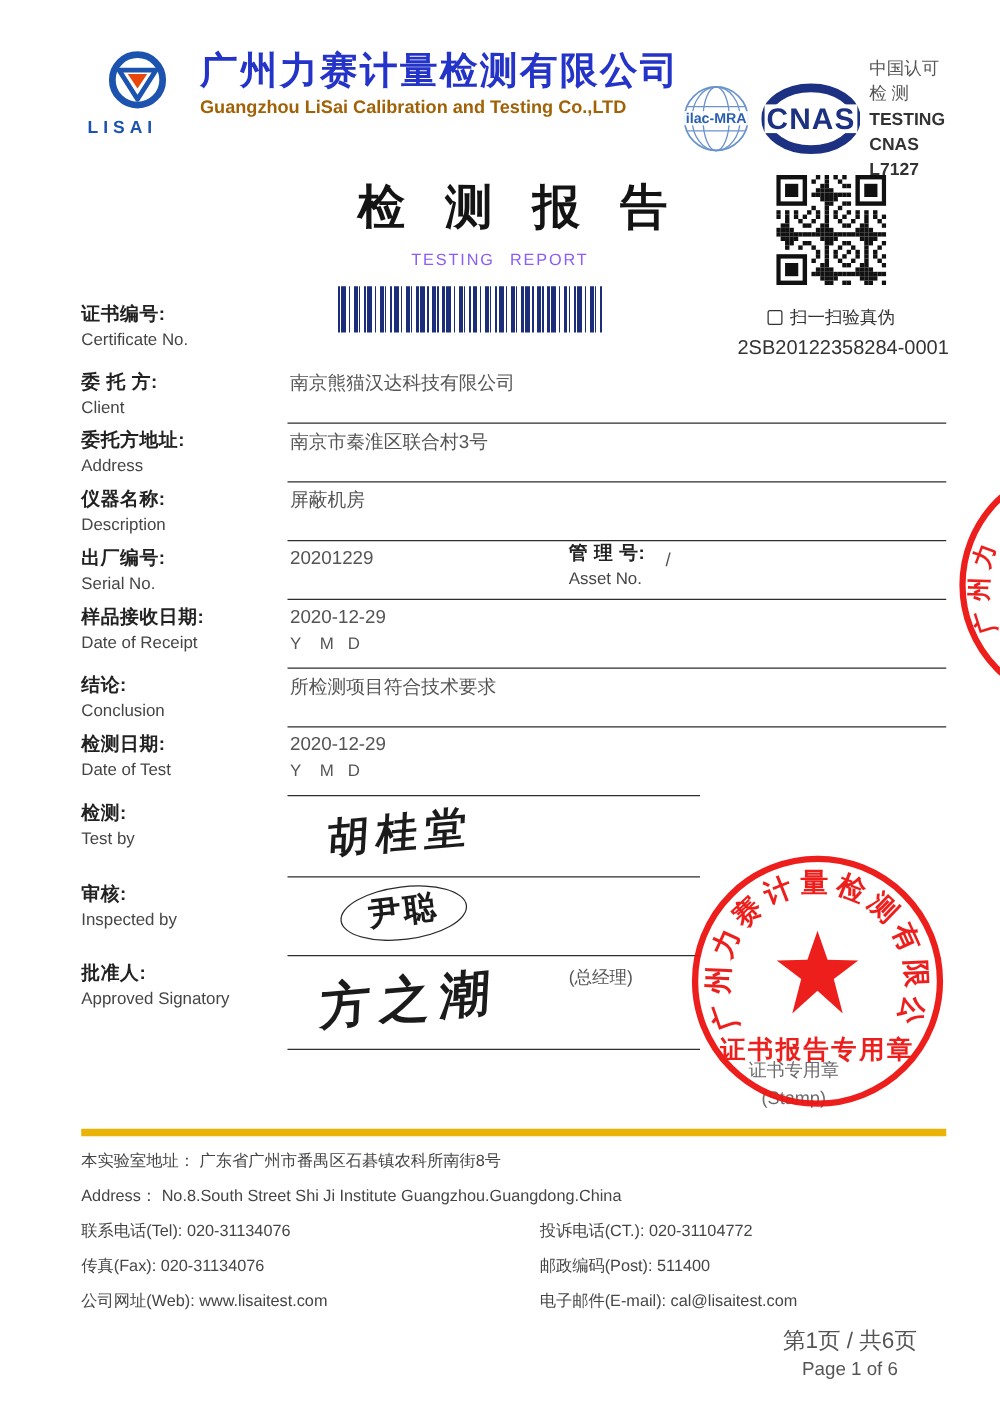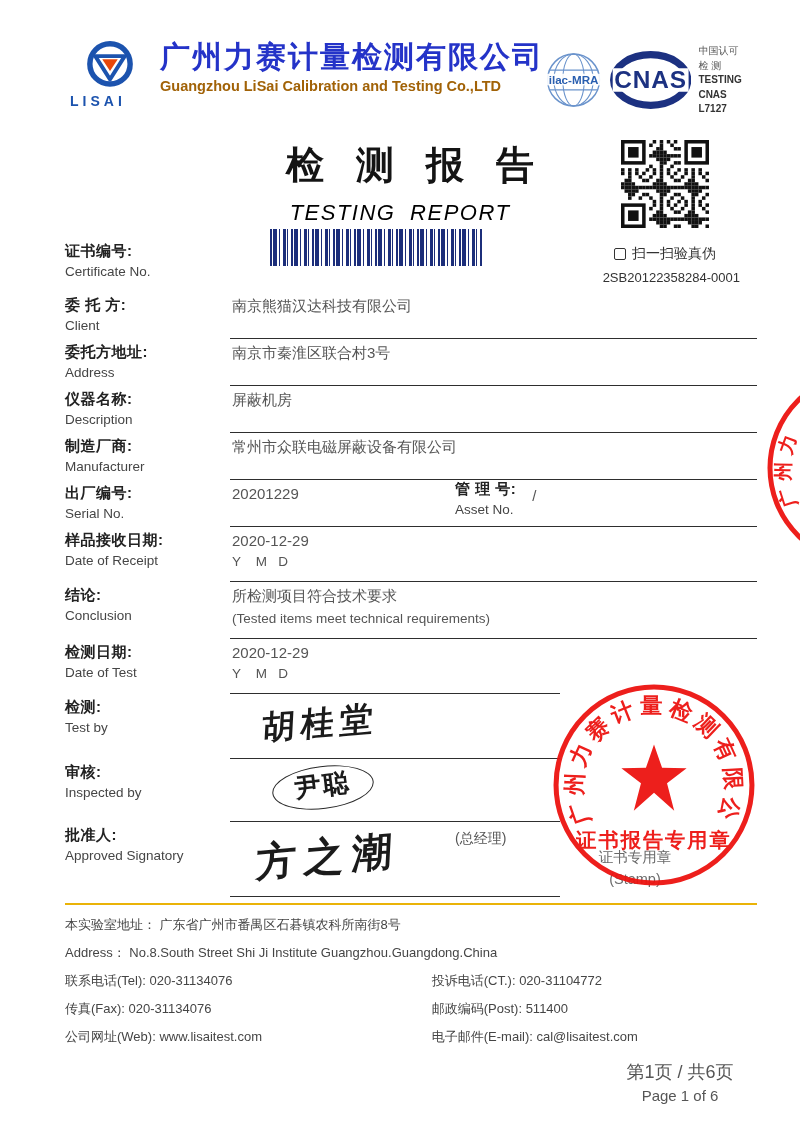--- a/index.html
+++ b/index.html
@@ -8,34 +8,34 @@
 
   
   .header{position:absolute;top:38px;left:70px;right:58px;display:flex;align-items:flex-start;}
   .logo{width:80px;text-align:left;flex-shrink:0;}
   .logo svg{width:62px;height:58px;display:block;margin:0 auto;}
   .logo-text{color:#1c53ae;font-weight:bold;font-size:14px;letter-spacing:4px;margin-top:-3px;}
   .company{margin-left:10px;padding-top:2px;}
   .company-cn{font-size:30px;font-weight:bold;color:#2433c8;letter-spacing:2px;line-height:1.15;white-space:nowrap;}
   .company-en{font-size:14.5px;font-weight:bold;color:#a16207;margin-top:3px;white-space:nowrap;}
   .badges{margin-left:auto;display:flex;align-items:center;gap:7px;margin-top:6px;}
-  .acc-text{font-size:10px;color:#555;line-height:1.45;}
+  .acc-text{font-size:14px;color:#555;line-height:1.45;}
   .acc-text .b{font-weight:bold;color:#333;}
 
   
   .title-block{position:absolute;top:140px;left:0;width:100%;text-align:center;}
   .title-cn{font-size:38px;font-weight:bold;color:#141414;letter-spacing:32px;padding-left:52px;}
-  .title-en{font-size:22px;color:#000000;letter-spacing:1.5px;word-spacing:7px;margin-top:9px;font-style:italic;}
+  .title-en{font-size:13px;color:#8b5cf6;letter-spacing:1.5px;word-spacing:7px;margin-top:9px;}
 
   
   .qr-block{position:absolute;left:590px;top:140px;width:150px;text-align:right;}
   .qr-block svg{width:88px;height:88px;display:block;margin:0 auto;background:#fff;}
   .scan-row{margin-top:17px;font-size:14px;color:#333;display:flex;align-items:center;justify-content:center;gap:6px;}
   .scan-box{width:10px;height:10px;border:1.5px solid #333;border-radius:2px;flex-shrink:0;}
-  .verify-code{font-size:13px;color:#333;margin-top:7px;white-space:nowrap;}
+  .verify-code{font-size:16px;color:#333;margin-top:7px;white-space:nowrap;}
 
   
   .cert-row{position:absolute;left:65px;top:238px;display:flex;align-items:flex-start;}
   .barcode{margin-left:40px;margin-top:-9px;width:212px;height:37px;
     background:repeating-linear-gradient(90deg,#1c2e7a 0 2px,#fff 2px 3px,#1c2e7a 3px 7px,#fff 7px 9px,#1c2e7a 9px 10px,#fff 10px 13px,#1c2e7a 13px 16px,#fff 16px 17px,#1c2e7a 17px 18px,#fff 18px 21px);}
 
   
   .fields{position:absolute;left:65px;top:292px;right:43px;}
   .frow{display:flex;min-height:47px;}
   .frow.sig-row{min-height:60px;}
@@ -54,21 +54,21 @@
   .sig-oval{font-size:26px;border:1.6px solid #2a2a2a;border-radius:50%;padding:1px 22px 5px;transform:rotate(-7deg);margin-left:40px;letter-spacing:2px;}
   .sig-large{font-size:40px;letter-spacing:8px;margin-left:24px;}
   .gm-note{position:absolute;left:225px;top:8px;font-size:14px;color:#555;font-family:"Liberation Sans",sans-serif;}
 
   
   .stamp-caption{position:absolute;left:568px;top:846px;width:134px;text-align:center;color:#6a6a6a;font-size:14.5px;line-height:1.55;}
   .stamp-main{position:absolute;left:551px;top:682px;width:206px;height:206px;opacity:0.95;}
   .stamp-partial{position:absolute;left:760px;top:368px;width:40px;height:204px;opacity:0.95;}
 
   
-  .footer{position:absolute;left:65px;right:43px;top:903px;border-top:2px solid #eab308;padding-top:11px;font-size:13px;color:#454545;}
+  .footer{position:absolute;left:65px;right:43px;top:903px;border-top:6px solid #eab308;padding-top:11px;font-size:13px;color:#454545;}
   .f-line{margin-bottom:10px;}
   .f-grid{display:grid;grid-template-columns:53% 47%;row-gap:10px;margin-top:1px;}
   .page-num{position:absolute;left:605px;top:1060px;width:150px;text-align:center;color:#555;}
   .page-num .cn{font-size:18px;}
   .page-num .en{font-size:15px;margin-top:3px;}
 </style>
 </head>
 <body>
 
 <div class="page">
@@ -382,29 +382,20 @@
       <div class="flabel">
         <div class="lcn">仪器名称:</div>
         <div class="len">Description</div>
       </div>
       <div class="fvalue">
         <div>屏蔽机房</div>
       </div>
     </div>
 
 
-    <div class="frow">
-      <div class="flabel">
-        <div class="lcn">制造厂商:</div>
-        <div class="len">Manufacturer</div>
-      </div>
-      <div class="fvalue">
-        <div>常州市众联电磁屏蔽设备有限公司</div>
-      </div>
-    </div>
 
     <div class="frow">
       <div class="flabel">
         <div class="lcn">出厂编号:</div>
         <div class="len">Serial No.</div>
       </div>
       <div class="fvalue serial-value">
         <span>20201229</span>
         <div class="asset-block">
           <div>
@@ -427,21 +418,20 @@
       </div>
     </div>
 
     <div class="frow">
       <div class="flabel">
         <div class="lcn">结论:</div>
         <div class="len">Conclusion</div>
       </div>
       <div class="fvalue">
         <div>所检测项目符合技术要求</div>
-        <div class="vsub">(Tested items meet technical requirements)</div>
       </div>
     </div>
 
     <div class="frow short">
       <div class="flabel">
         <div class="lcn">检测日期:</div>
         <div class="len">Date of Test</div>
       </div>
       <div class="fvalue">
         <div>2020-12-29</div>

